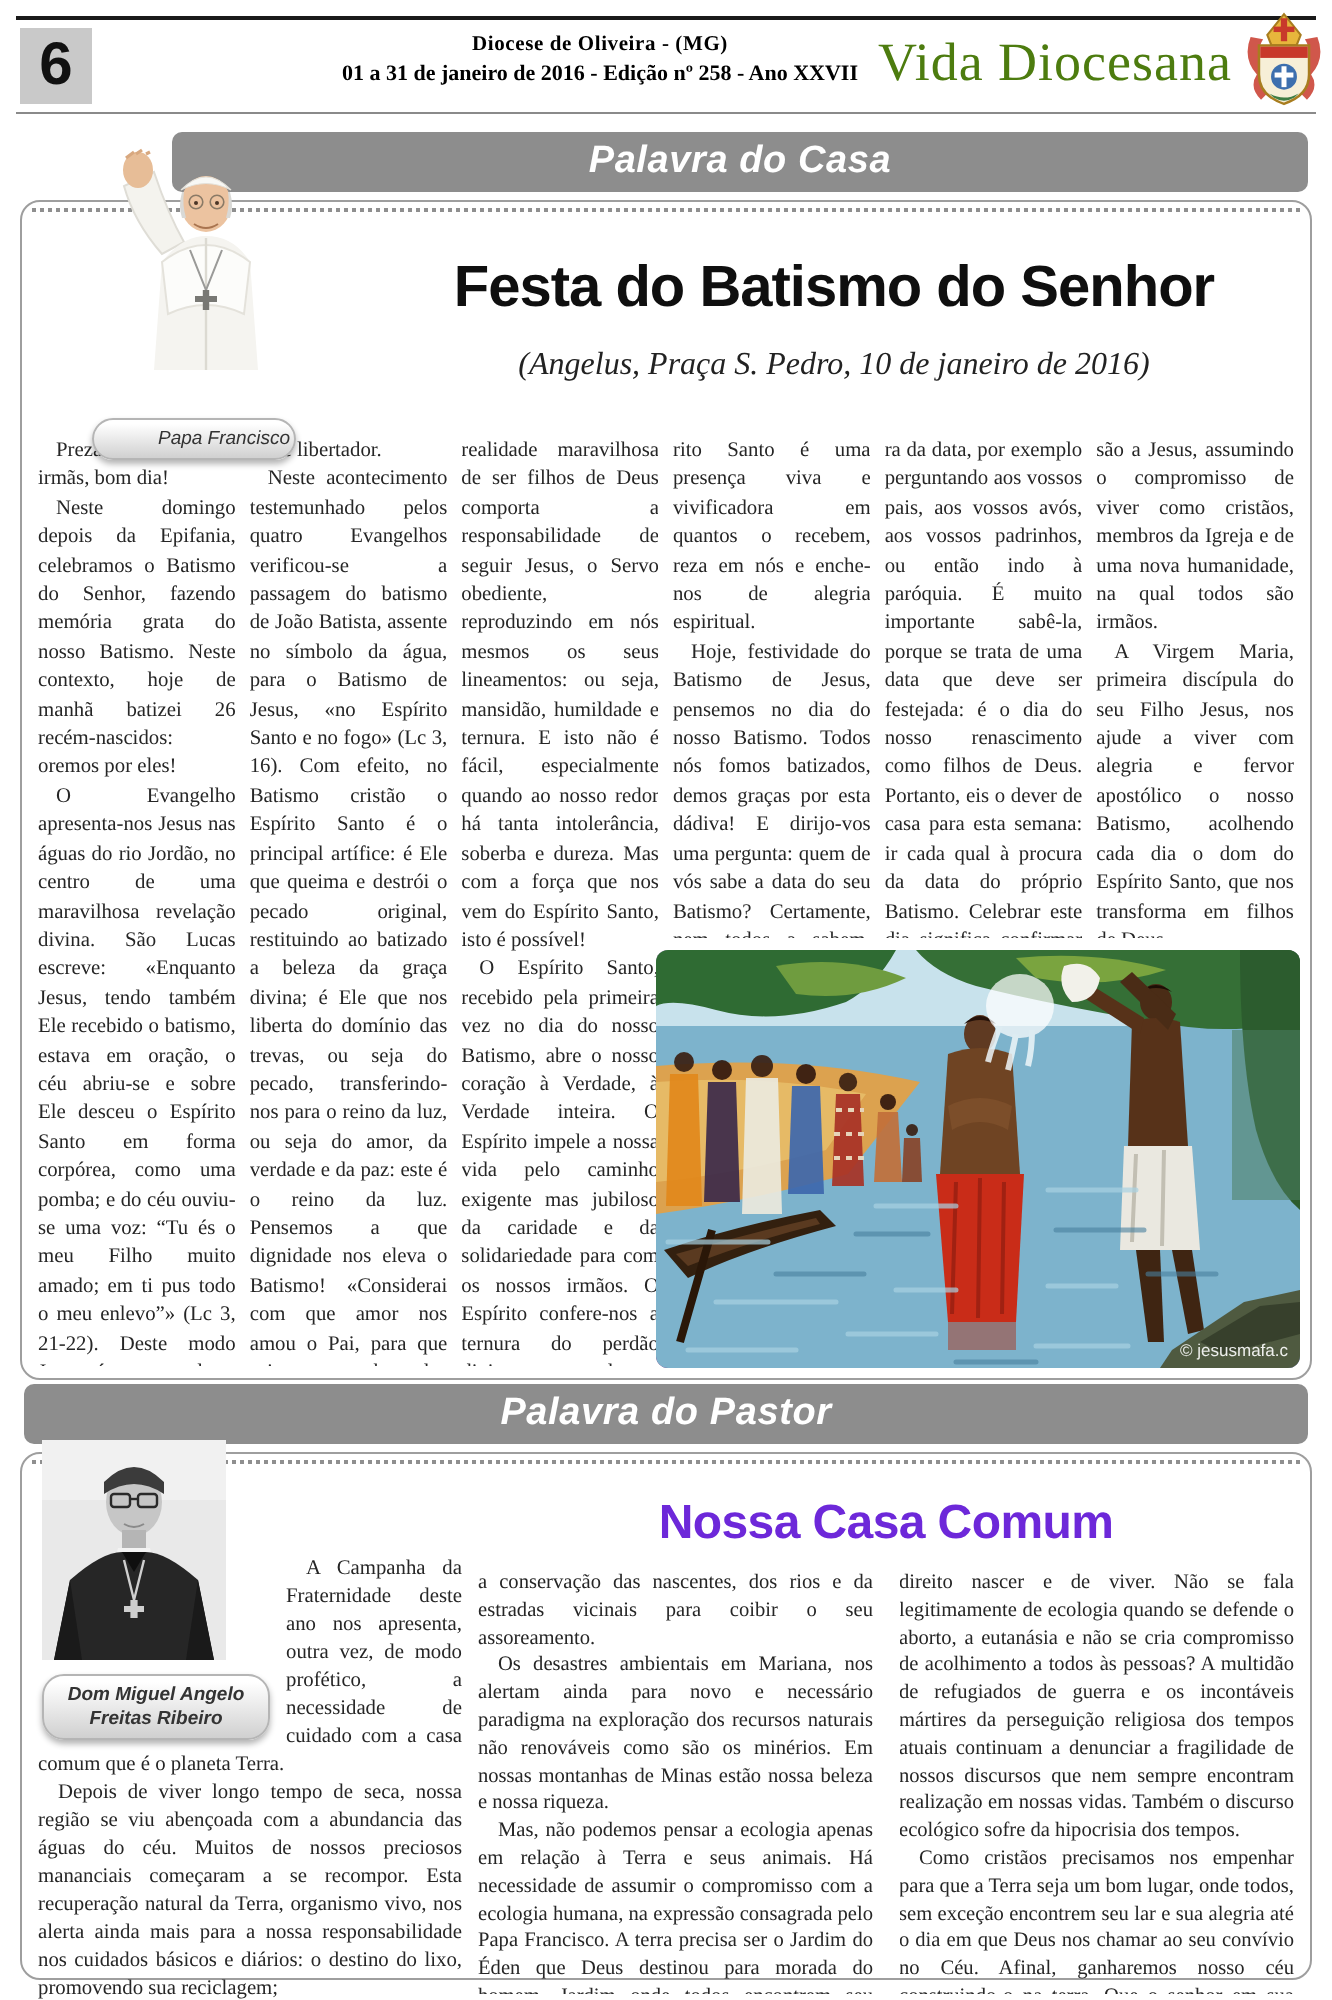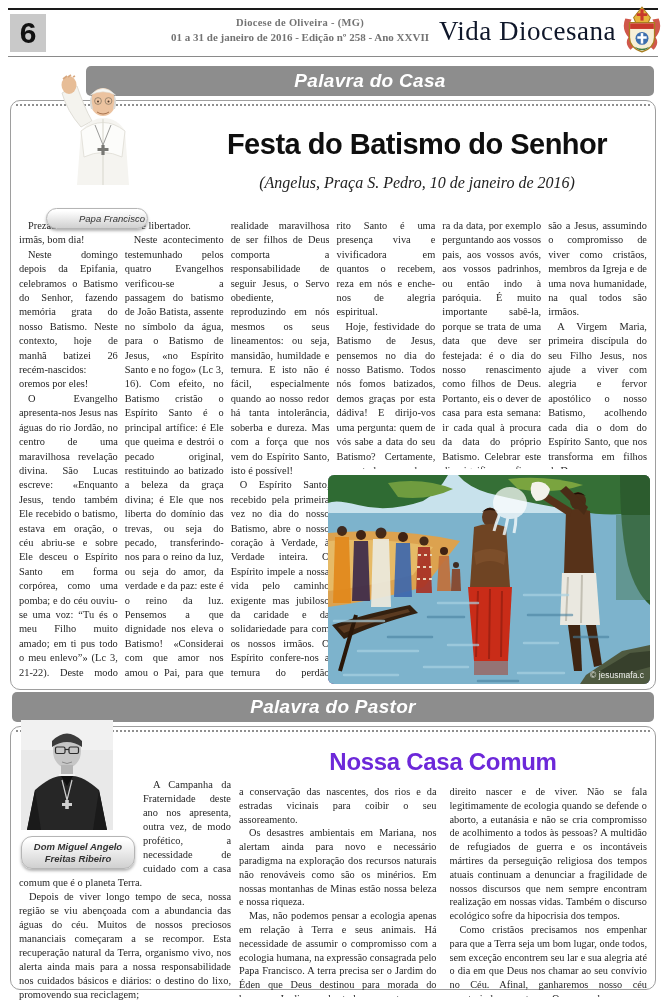--- a/index.html
+++ b/index.html
@@ -10,26 +10,26 @@
   }
   .rule-top { position:absolute; left:8px; right:8px; top:8px; height:2px; background:#1a1a1a; }
   .rule-mast { position:absolute; left:8px; right:8px; top:56px; height:1px; background:#8a8a8a; }
 
   
   .page-num {
     position:absolute; left:10px; top:14px; width:36px; height:38px; background:#c9c9c9;
     display:flex; align-items:center; justify-content:center;
     font:bold 30px "Liberation Sans", sans-serif; color:#111;
   }
-  .mast-center { position:absolute; left:130px; width:340px; top:17px; text-align:center; font-weight:bold; color:#737373; }
+  .mast-center { position:absolute; left:130px; width:340px; top:17px; text-align:center; font-weight:bold; color:#000000; }
   .mast-center .l1 { font-size:10.5px; letter-spacing:.3px; }
   .mast-center .l2 { font-size:11px; margin-top:3px; }
   .mast-title {
     position:absolute; right:50px; top:16px;
-    font-family:"Liberation Serif", serif; font-size:27px; color:#0f172a; letter-spacing:.5px;
+    font-family:"Liberation Serif", serif; font-size:27px; color:#4d7c0f; letter-spacing:.5px;
   }
   .crest { position:absolute; right:4px; top:6px; width:40px; height:48px; }
 
   
   .banner {
     position:absolute; height:30px; background:#8d8d8d; border-radius:5px;
     color:#fff; text-align:center; line-height:30px;
     font-family:"Liberation Sans", sans-serif; font-weight:bold; font-style:italic; font-size:19px;
     letter-spacing:.3px;
   }

